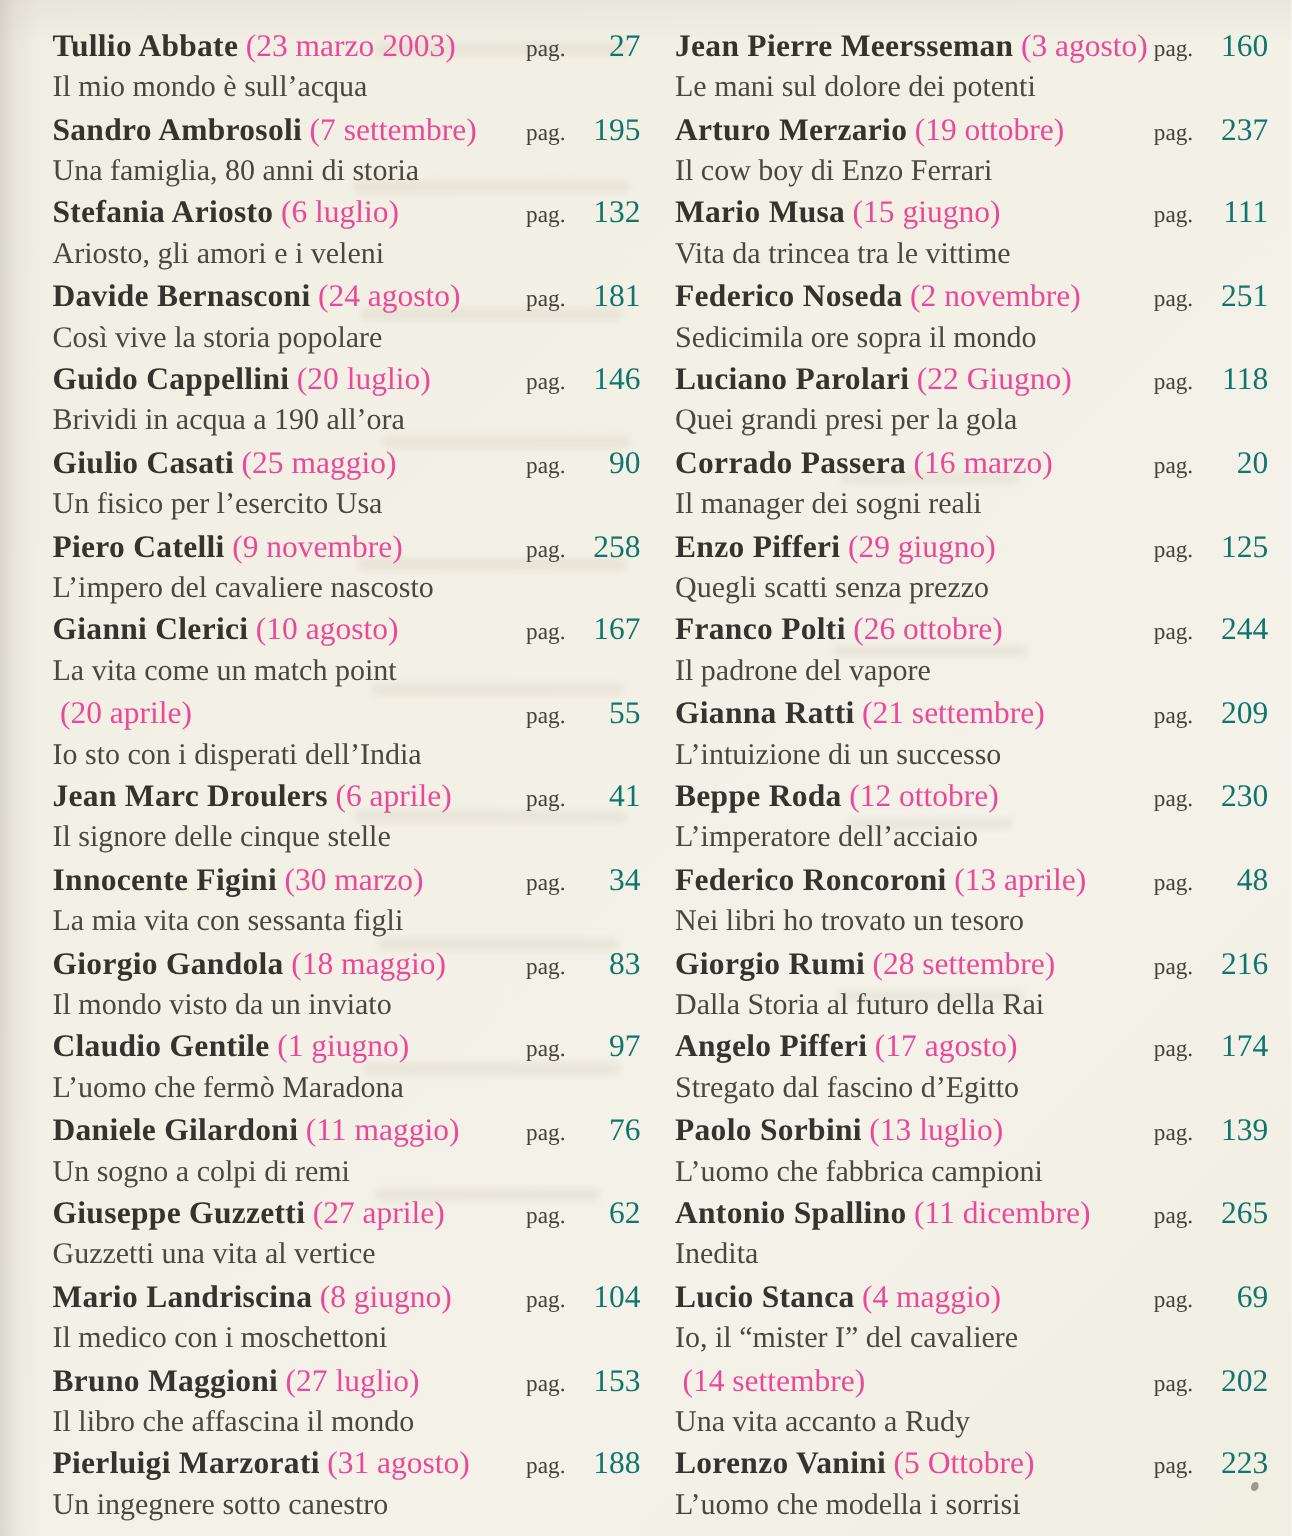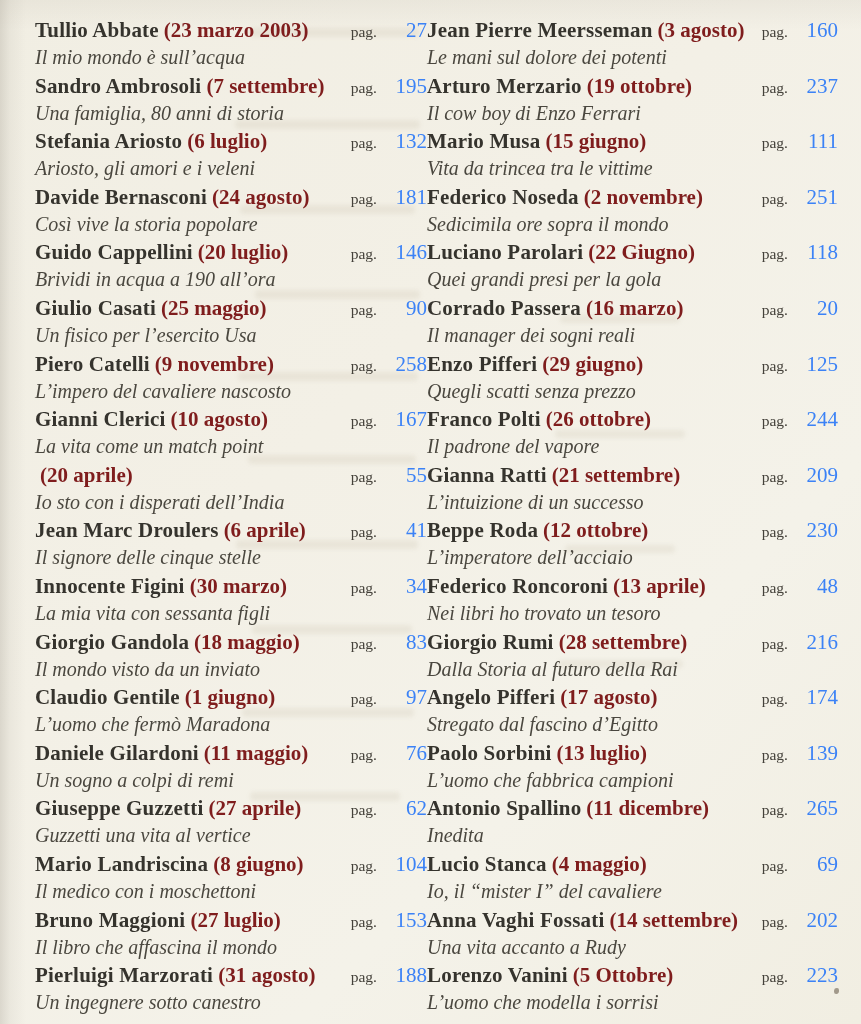--- a/index.html
+++ b/index.html
@@ -16,20 +16,21 @@
     color: #45423a;
   }
 
   .page {
     position: absolute;
     left: 35px;
     top: 17px;
     right: 23px;
     display: grid;
     grid-template-columns: 392px 1fr;
+    column-gap: 23px;
     z-index: 2;
   }
 
   .toc-column { display: block; }
 
   .entry { margin-bottom: 3px; height: 52.6px; }
 
   .entry-top {
     display: flex;
     align-items: baseline;
@@ -38,44 +39,43 @@
   }
 
   .entry-name {
     font-weight: 700;
     font-size: 21px;
     color: #35332d;
     letter-spacing: 0.2px;
   }
 
   .entry-date {
-    font-weight: 700;
+    font-weight: 400;
     font-size: 21px;
-    color: #7f1d1d;
+    color: #ec4899;
     margin-left: 5px;
   }
 
   .entry-spacer { flex: 1 1 auto; min-width: 4px; }
 
   .pag-label {
     font-size: 15.5px;
     color: #44413a;
     flex: 0 0 auto;
   }
 
   .page-number {
     font-size: 21px;
-    color: #3b82f6;
+    color: #0f766e;
     flex: 0 0 auto;
     width: 50px;
     text-align: right;
   }
 
   .entry-subtitle {
-    font-style: italic;
     font-size: 20px;
     line-height: 24px;
     color: #4a473f;
     white-space: nowrap;
   }
 
   
   .ghost {
     position: absolute;
     border-radius: 4px;
@@ -485,21 +485,20 @@
       <span class="entry-date">(4 maggio)</span>
       <span class="entry-spacer"></span>
       <span class="pag-label">pag.</span>
       <span class="page-number">69</span>
     </div>
     <div class="entry-subtitle">Io, il “mister I” del cavaliere</div>
   </div>
 
   <div class="entry">
     <div class="entry-top">
-      <span class="entry-name">Anna Vaghi Fossati</span>
       <span class="entry-date">(14 settembre)</span>
       <span class="entry-spacer"></span>
       <span class="pag-label">pag.</span>
       <span class="page-number">202</span>
     </div>
     <div class="entry-subtitle">Una vita accanto a Rudy</div>
   </div>
 
   <div class="entry">
     <div class="entry-top">

